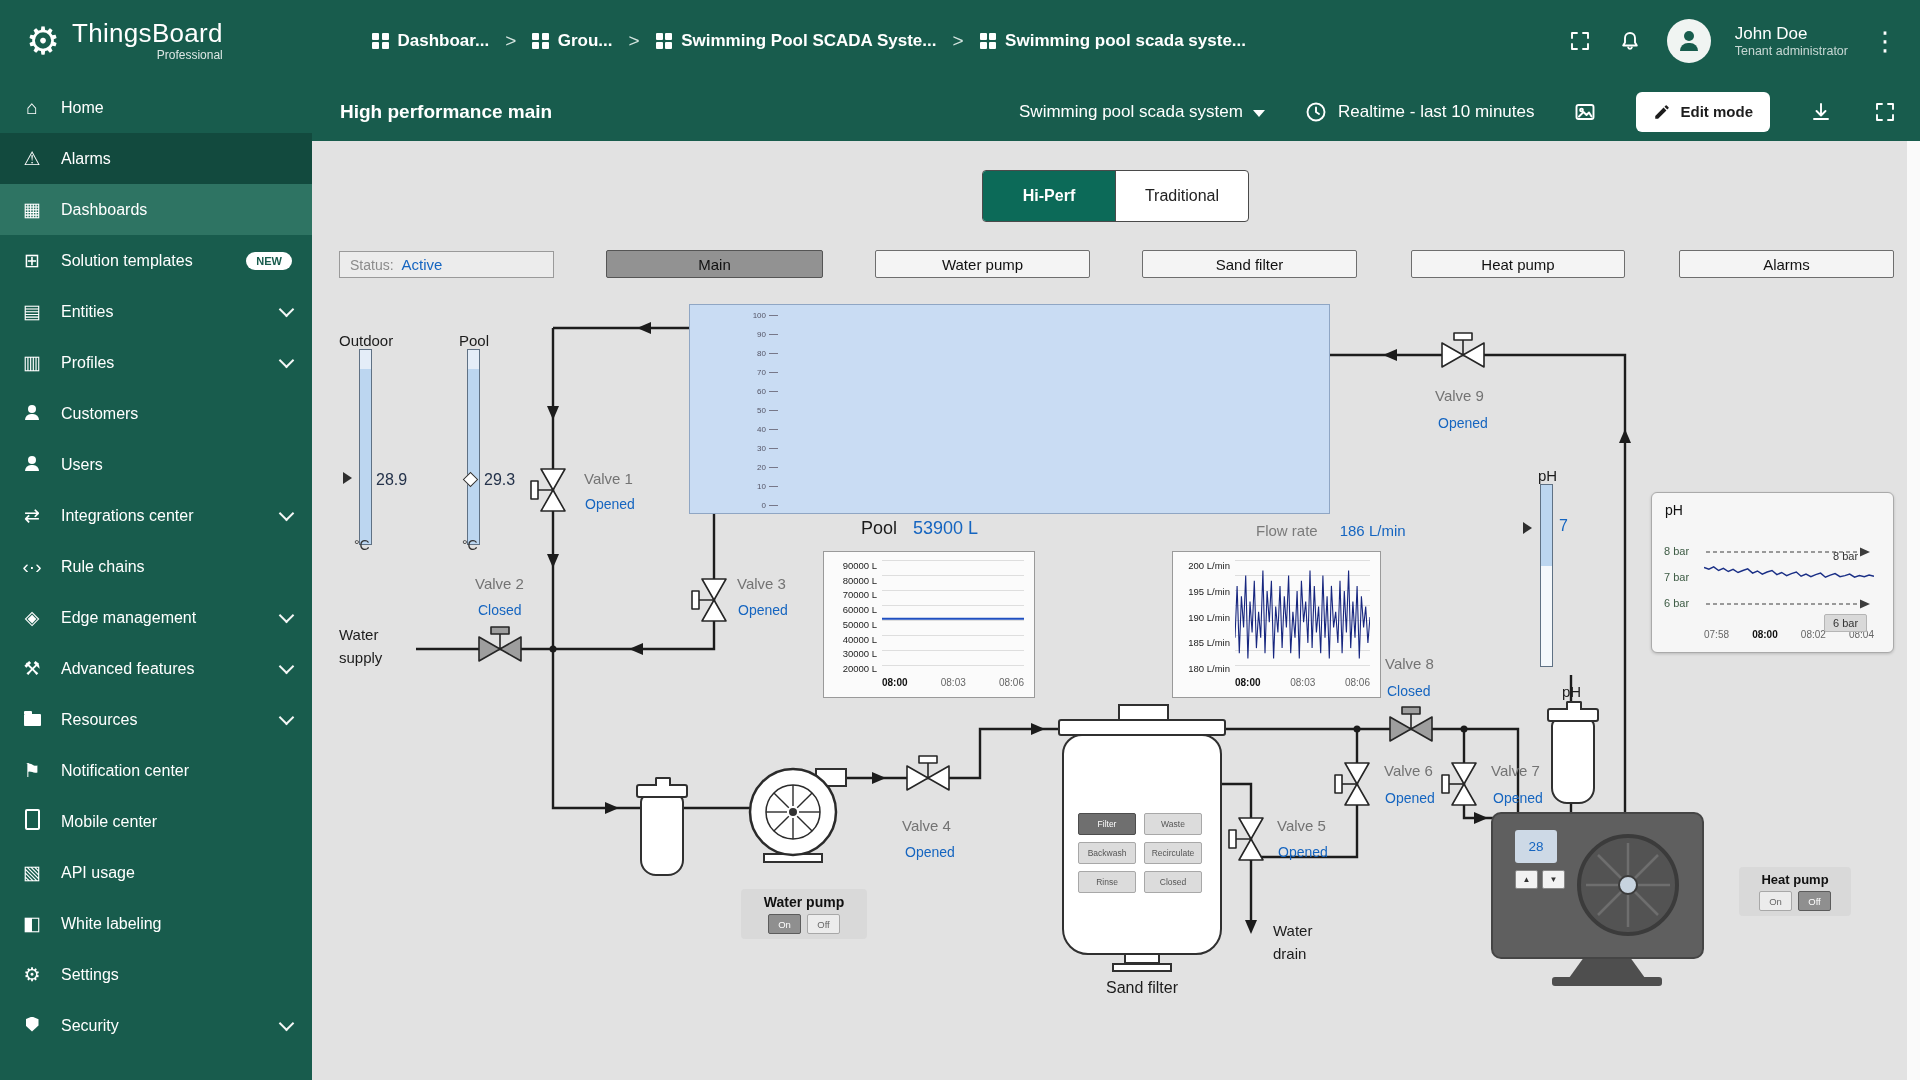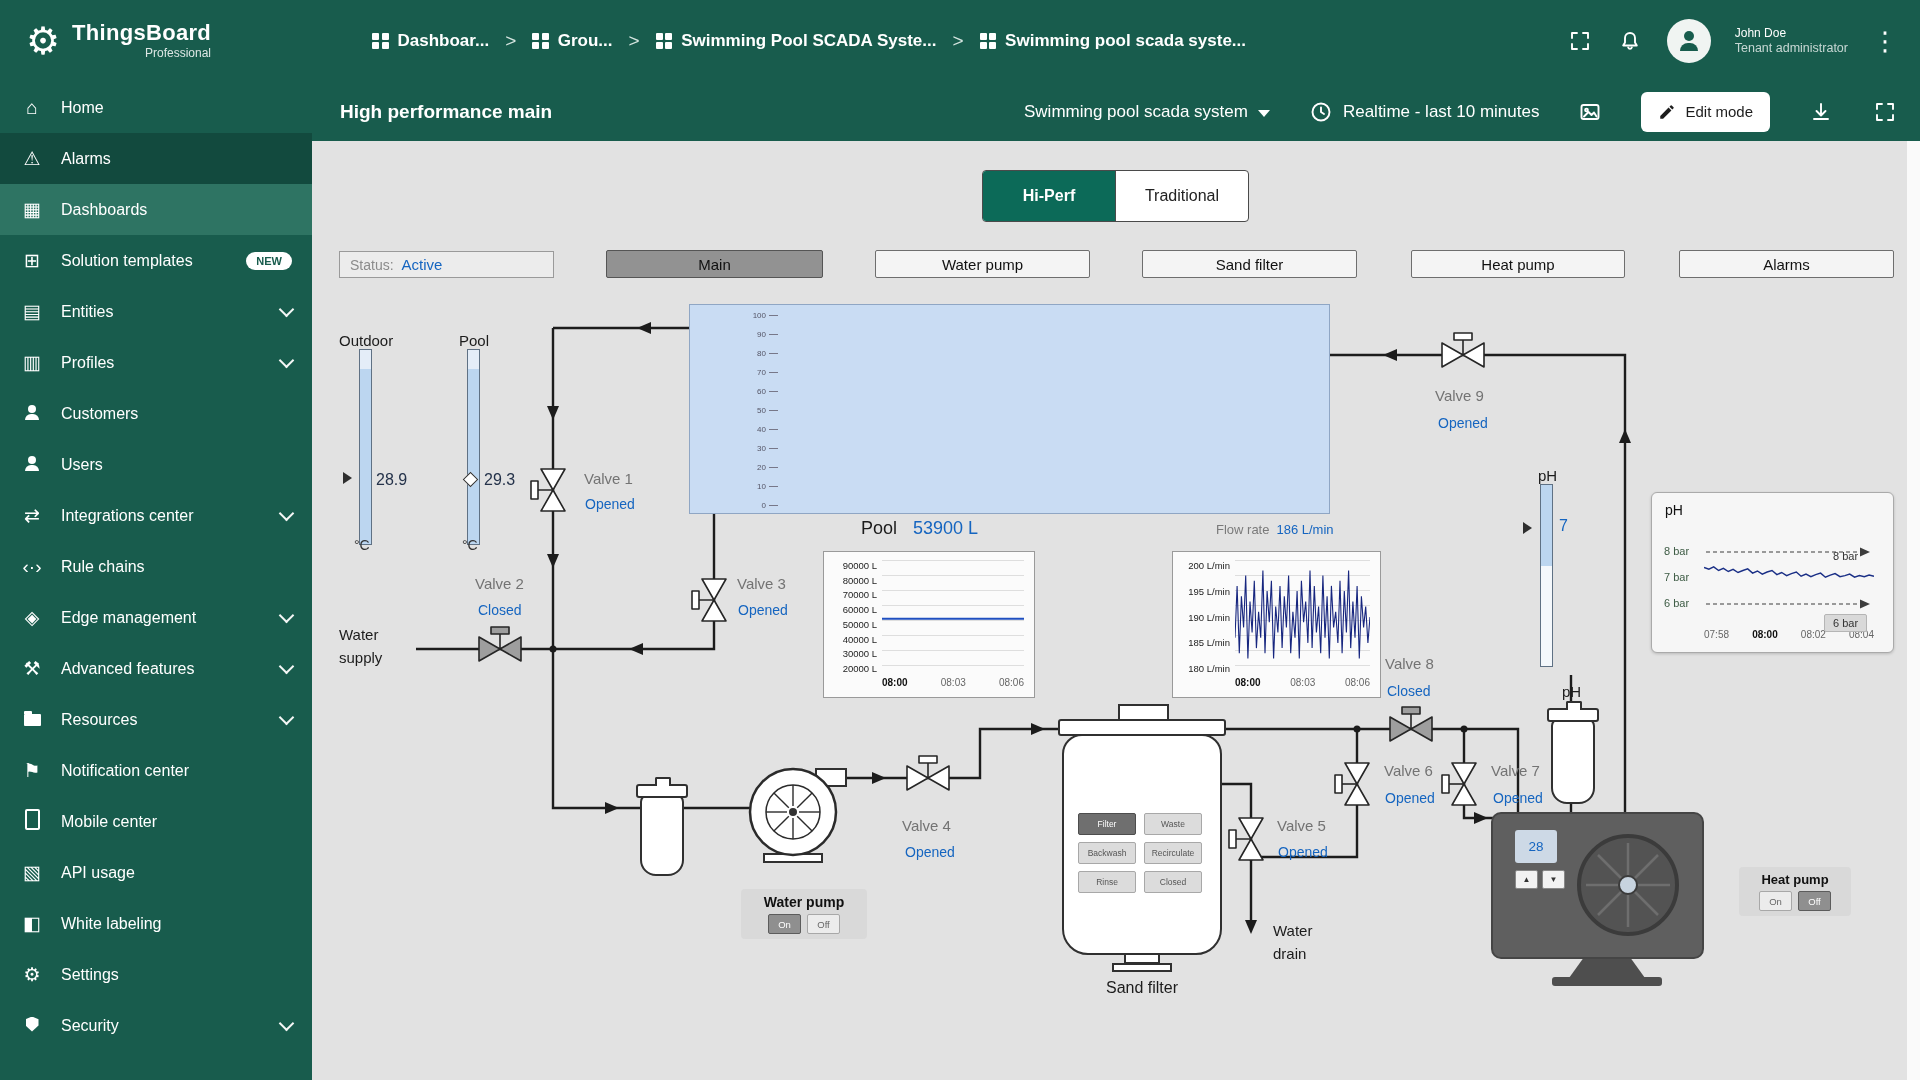--- a/index.html
+++ b/index.html
@@ -4,36 +4,36 @@
 <style>
   html,body{margin:0;padding:0}
   body{width:1920px;height:1080px;position:relative;overflow:hidden;
        font-family:"Liberation Sans",sans-serif;background:#e2e2e2;color:#1c1c1c}
 
   
   .header{position:absolute;top:0;left:0;width:1920px;height:82px;background:#185c4d;
           display:flex;align-items:center;color:#fff;z-index:10}
   .logo{width:312px;padding-left:26px;display:flex;align-items:center;gap:12px}
   .logo .gear{font-size:38px;line-height:1}
-  .logo-name{font-size:22px;font-weight:700;letter-spacing:.3px;line-height:1}
+  .logo-name{font-size:26px;font-weight:400;letter-spacing:.3px;line-height:1}
   .logo-edition{font-size:12px;opacity:.85;text-align:right;margin-top:2px}
   .crumbs{display:flex;align-items:center;gap:16px;margin-left:34px;font-size:17px;font-weight:600}
   .crumb{display:flex;align-items:center;gap:9px;cursor:pointer;white-space:nowrap}
   .gicon{display:grid;grid-template-columns:7px 7px;grid-template-rows:7px 7px;gap:2.5px}
   .gicon span{background:#fff;border-radius:1px}
   .crumb-sep{font-size:19px;color:#d8e7e2;font-weight:400}
   .header-right{margin-left:auto;display:flex;align-items:center;gap:24px;padding-right:22px}
   .hicon{width:26px;height:26px;display:flex;align-items:center;justify-content:center;cursor:pointer}
   .hicon svg{width:24px;height:24px;stroke:#fff;stroke-width:1.9;fill:none;stroke-linecap:round;stroke-linejoin:round}
   .avatar{width:44px;height:44px;border-radius:50%;background:#f0f4f2;display:flex;align-items:center;justify-content:center}
   .avp{position:relative;width:22px;height:20px}
   .avp::before{content:"";position:absolute;top:0;left:6px;width:10px;height:10px;border-radius:50%;background:#185c4d}
   .avp::after{content:"";position:absolute;bottom:0;left:2px;width:18px;height:8px;border-radius:9px 9px 0 0;background:#185c4d}
   .user-block{line-height:1.25}
-  .user-name{font-size:12px}
+  .user-name{font-size:17px}
   .user-role{font-size:12.5px;color:rgba(255,255,255,.75)}
   .kebab{font-size:26px;color:#fff;cursor:pointer}
 
   
   .sidebar{position:absolute;top:82px;left:0;width:312px;height:998px;background:#185c4d;color:#fff;z-index:9}
   .side-item{height:51px;display:flex;align-items:center;padding:0 20px 0 20px;font-size:16px;gap:17px;cursor:pointer}
   .side-item .ic{width:24px;text-align:center;font-size:19px;flex:none}
   .side-item.active{background:#2e7463}
   .side-item.shaded{background:#124a3e}
   .chev{width:9px;height:9px;border-right:2px solid #fff;border-bottom:2px solid #fff;
@@ -53,21 +53,21 @@
   .toolbar{position:absolute;left:312px;top:82px;width:1608px;height:59px;background:#185c4d;color:#fff;
            display:flex;align-items:center;padding:0 22px 0 28px;z-index:8;box-sizing:border-box}
   .tb-title{font-size:19px;font-weight:600}
   .tb-right{margin-left:auto;display:flex;align-items:center;gap:38px}
   .tb-select{font-size:17px;display:flex;gap:10px;align-items:center;cursor:pointer}
   .caret{width:0;height:0;border-left:6px solid transparent;border-right:6px solid transparent;border-top:7px solid #fff;margin-top:3px}
   .tb-time{display:flex;gap:9px;align-items:center;font-size:17px;cursor:pointer}
   .tbicon{width:26px;height:26px;display:flex;align-items:center;justify-content:center;cursor:pointer}
   .tbicon svg{width:24px;height:24px;stroke:#fff;stroke-width:1.9;fill:none;stroke-linecap:round;stroke-linejoin:round}
   .edit-btn{background:#fff;color:#1d1d1d;border:none;border-radius:6px;height:40px;display:flex;align-items:center;
-            gap:9px;padding:0 17px;font-size:15px;font-weight:400;font-family:inherit;cursor:pointer}
+            gap:9px;padding:0 17px;font-size:15px;font-weight:700;font-family:inherit;cursor:pointer}
 
   
   .canvas{position:absolute;left:312px;top:141px;width:1608px;height:939px;background:#e2e2e2;overflow:hidden}
   .scrollstrip{position:absolute;right:0;top:0;width:13px;height:939px;background:#fafafa}
   .pipes{position:absolute;left:0;top:0;z-index:1}
   .pipes path{stroke:#1c1c1c;stroke-width:2.4;fill:none}
   .pipes polygon,.pipes circle{fill:#1c1c1c;stroke:none}
 
   .toggle{position:absolute;left:670px;top:29px;width:265px;height:50px;background:#fff;
           border:1.5px solid #4a4a4a;border-radius:4px;display:flex;overflow:hidden;z-index:5}
@@ -95,21 +95,21 @@
   .tank{position:absolute;left:377px;top:163px;width:641px;height:210px;background:#c9dcf3;
         border:1.5px solid #8fa6c4;z-index:2;box-sizing:border-box}
   #tank-scale{position:absolute;left:438px;top:170px;width:36px;height:198px;display:flex;flex-direction:column;
               justify-content:space-between;z-index:3}
   #tank-scale .srow{display:flex;align-items:center;gap:3px;height:8px;font-size:8px;color:#556}
   #tank-scale .srow .num{width:16px;text-align:right}
   #tank-scale .srow .tick{width:9px;height:1px;background:#778}
 
   .poolline{position:absolute;left:549px;top:377px;display:flex;gap:16px;font-size:18px;z-index:4}
   .poolline .vol{color:#1565c0}
-  .flowline{position:absolute;left:904px;top:381px;display:flex;gap:7px;font-size:13px;z-index:4}
+  .flowline{position:absolute;left:944px;top:381px;display:flex;gap:22px;font-size:15px;z-index:4}
   .flowline .gray{color:#7a7a7a}
   .flowline .blue{color:#1565c0}
 
   .chart{position:absolute;background:#fbfbfb;border:1px solid #9a9a9a;padding:8px 10px 4px 8px;
          box-sizing:border-box;z-index:4;display:flex;flex-direction:column}
   .plotrow{flex:1;display:flex}
   .ylabels{display:flex;flex-direction:column;justify-content:space-between;font-size:9.5px;color:#222;
            text-align:right;padding-right:5px;box-sizing:border-box}
   .plot{flex:1;position:relative;background-image:linear-gradient(#dedede 1px,transparent 1px);background-size:100% 15px}
   .plot svg{position:absolute;left:0;top:0;width:100%;height:100%}

